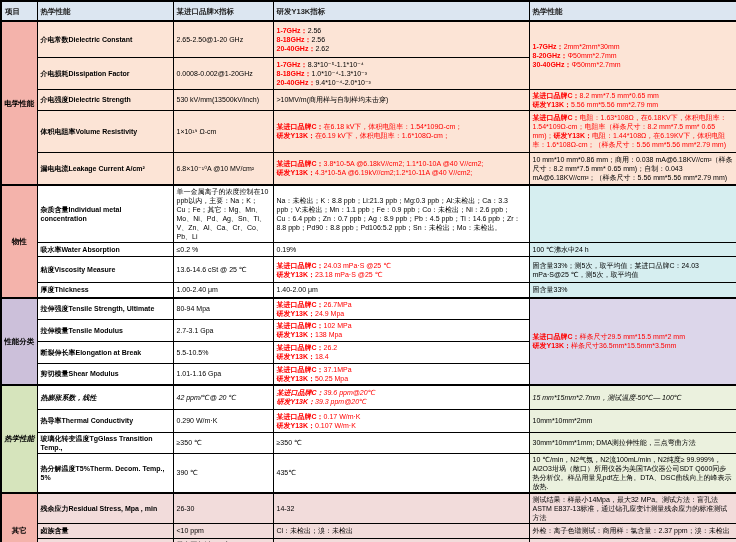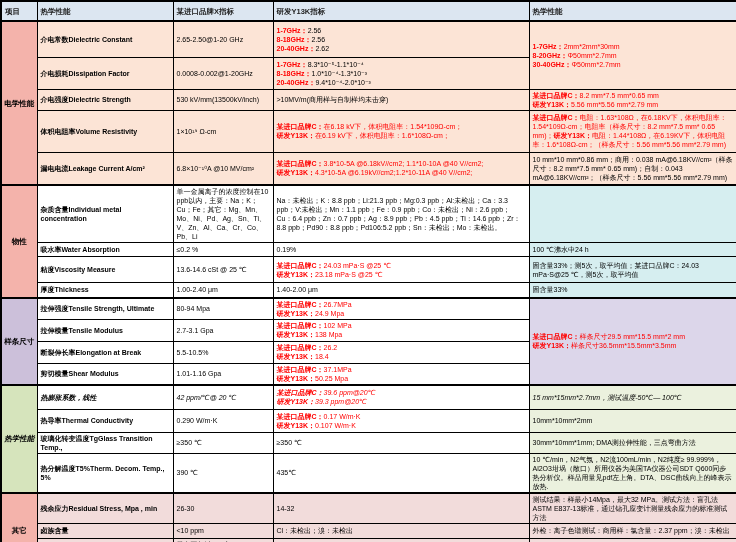--- a/index.html
+++ b/index.html
@@ -166,21 +166,21 @@
             <div><span class="s-k">1.00-2.40 μm</span></div>
           </td>
           <td style="background: rgb(255, 255, 255);">
             <div><span class="s-k">1.40-2.00 μm</span></div>
           </td>
           <td style="background: rgb(214, 238, 240);">
             <div><span class="s-k">固含量33%</span></div>
           </td>
         </tr>
         <tr class="sec-start" style="height: 21px;">
-          <td class="cat" rowspan="4" style="background: rgb(204, 192, 218);">样条尺寸</td>
+          <td class="cat" rowspan="4" style="background: rgb(204, 192, 218);">性能分类</td>
           <td style="background: rgb(255, 255, 255);">
             <div><span class="s-kb">拉伸强度Tensile Strength, Ultimate</span></div>
           </td>
           <td style="background: rgb(255, 255, 255);">
             <div><span class="s-k">80-94 Mpa</span></div>
           </td>
           <td style="background: rgb(255, 255, 255);">
             <div><span class="s-rb">某进口品牌C：</span><span class="s-r">26.7MPa</span></div>
             <div><span class="s-rb">研发Y13K：</span><span class="s-r">24.9 Mpa</span></div>
           </td>

